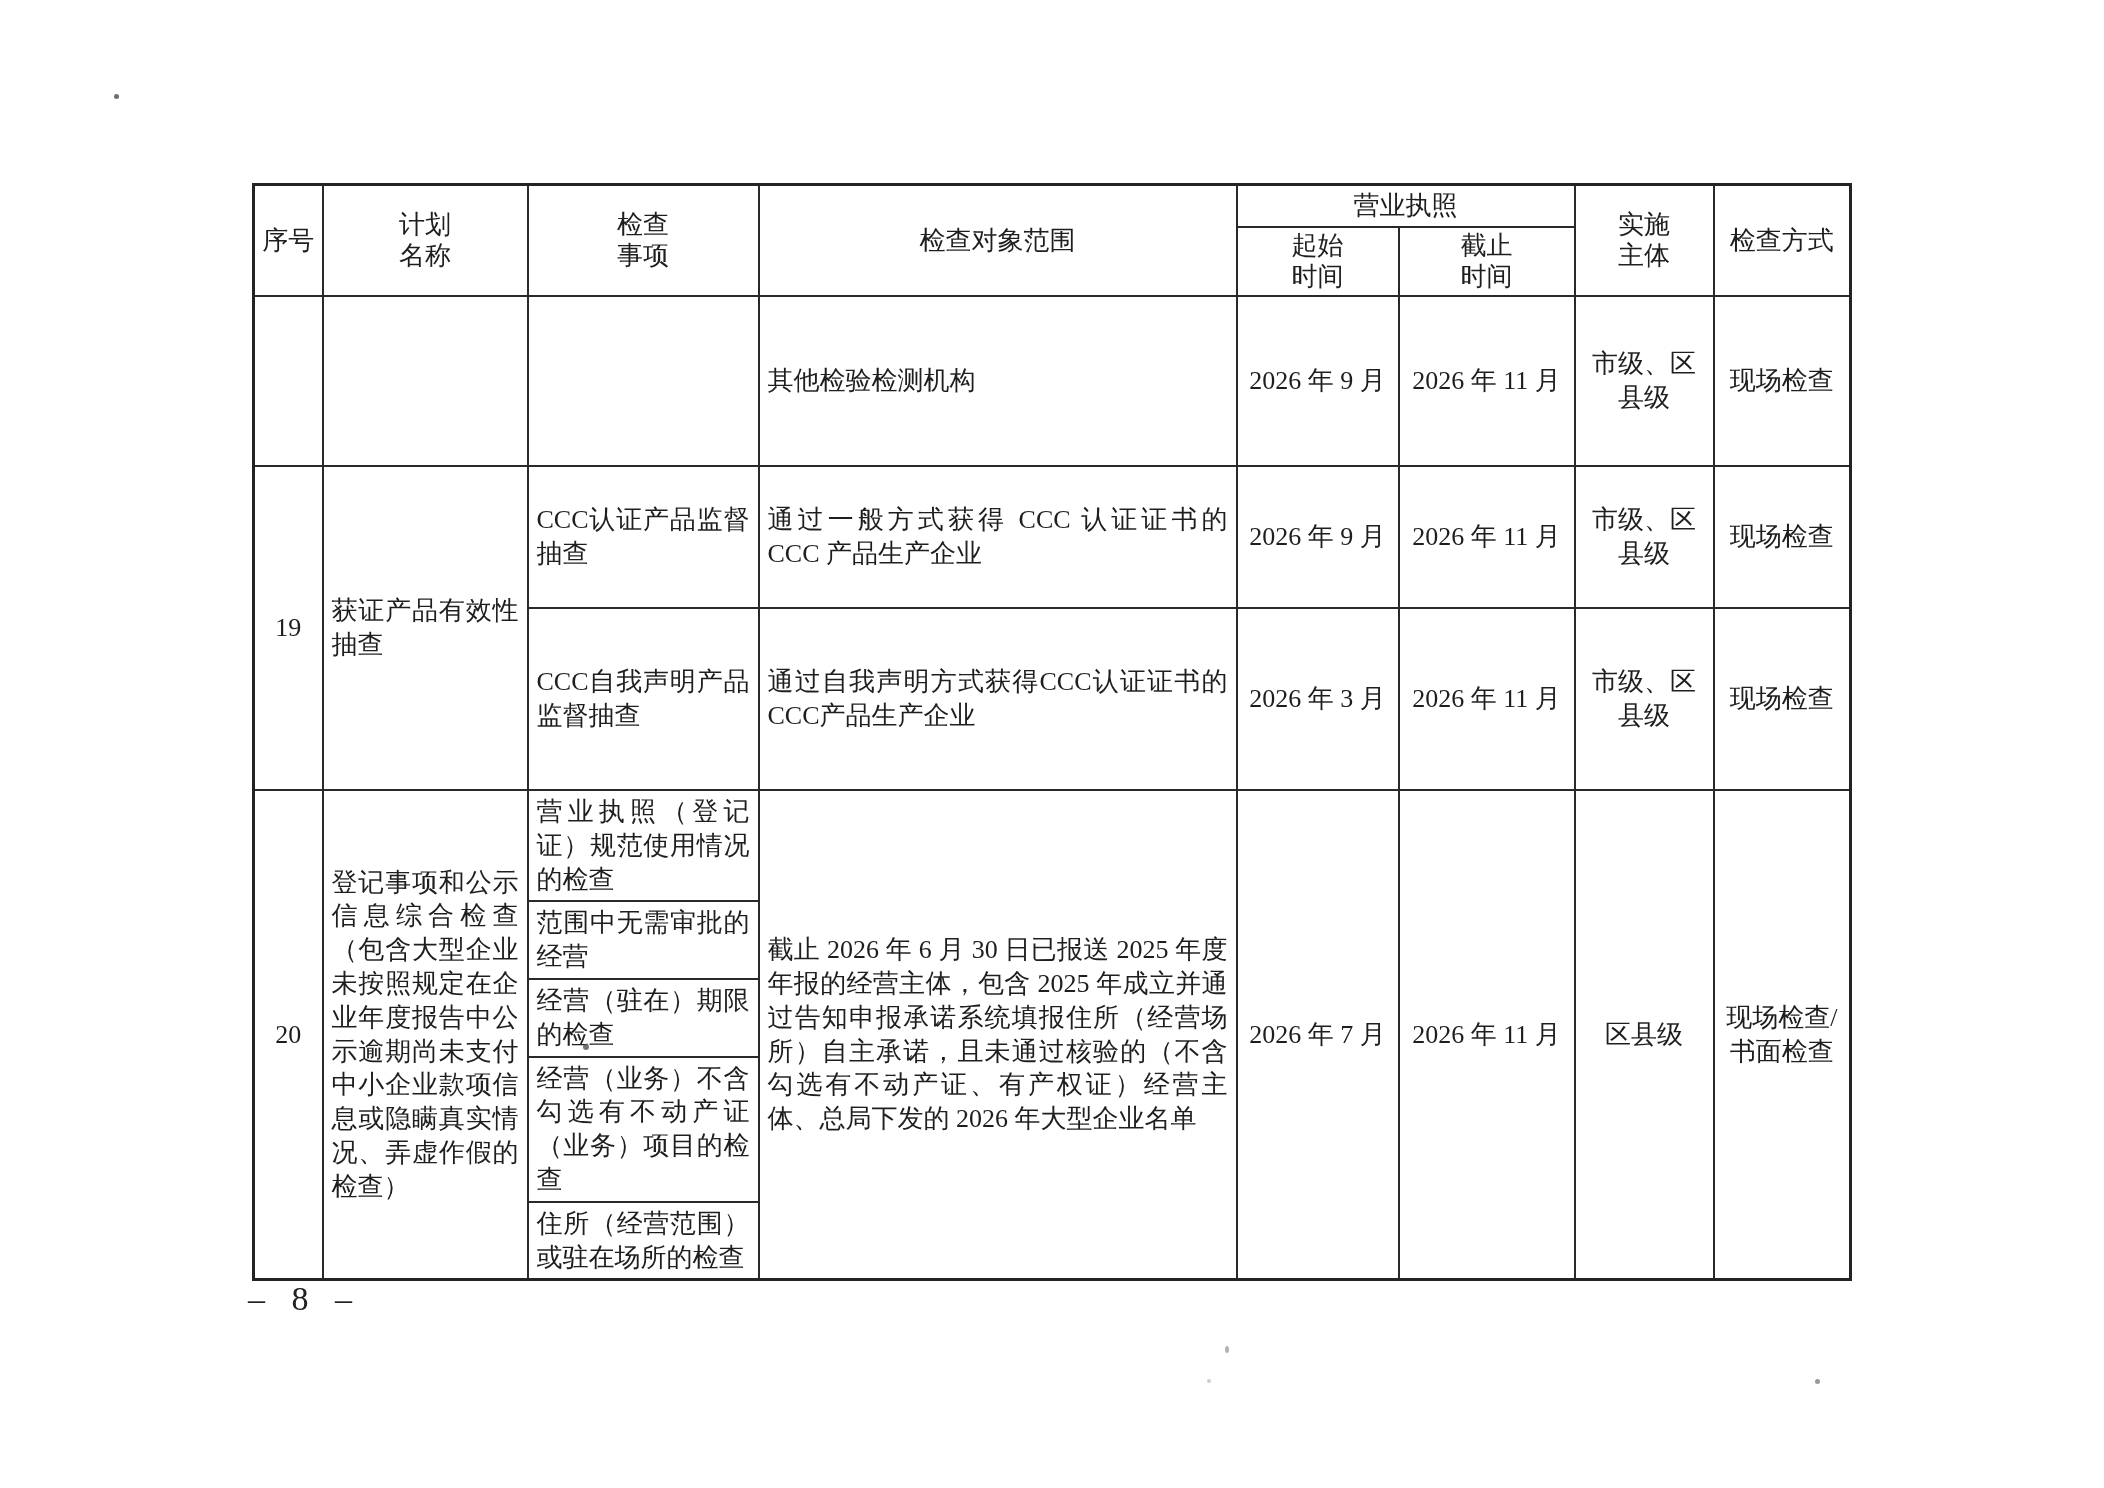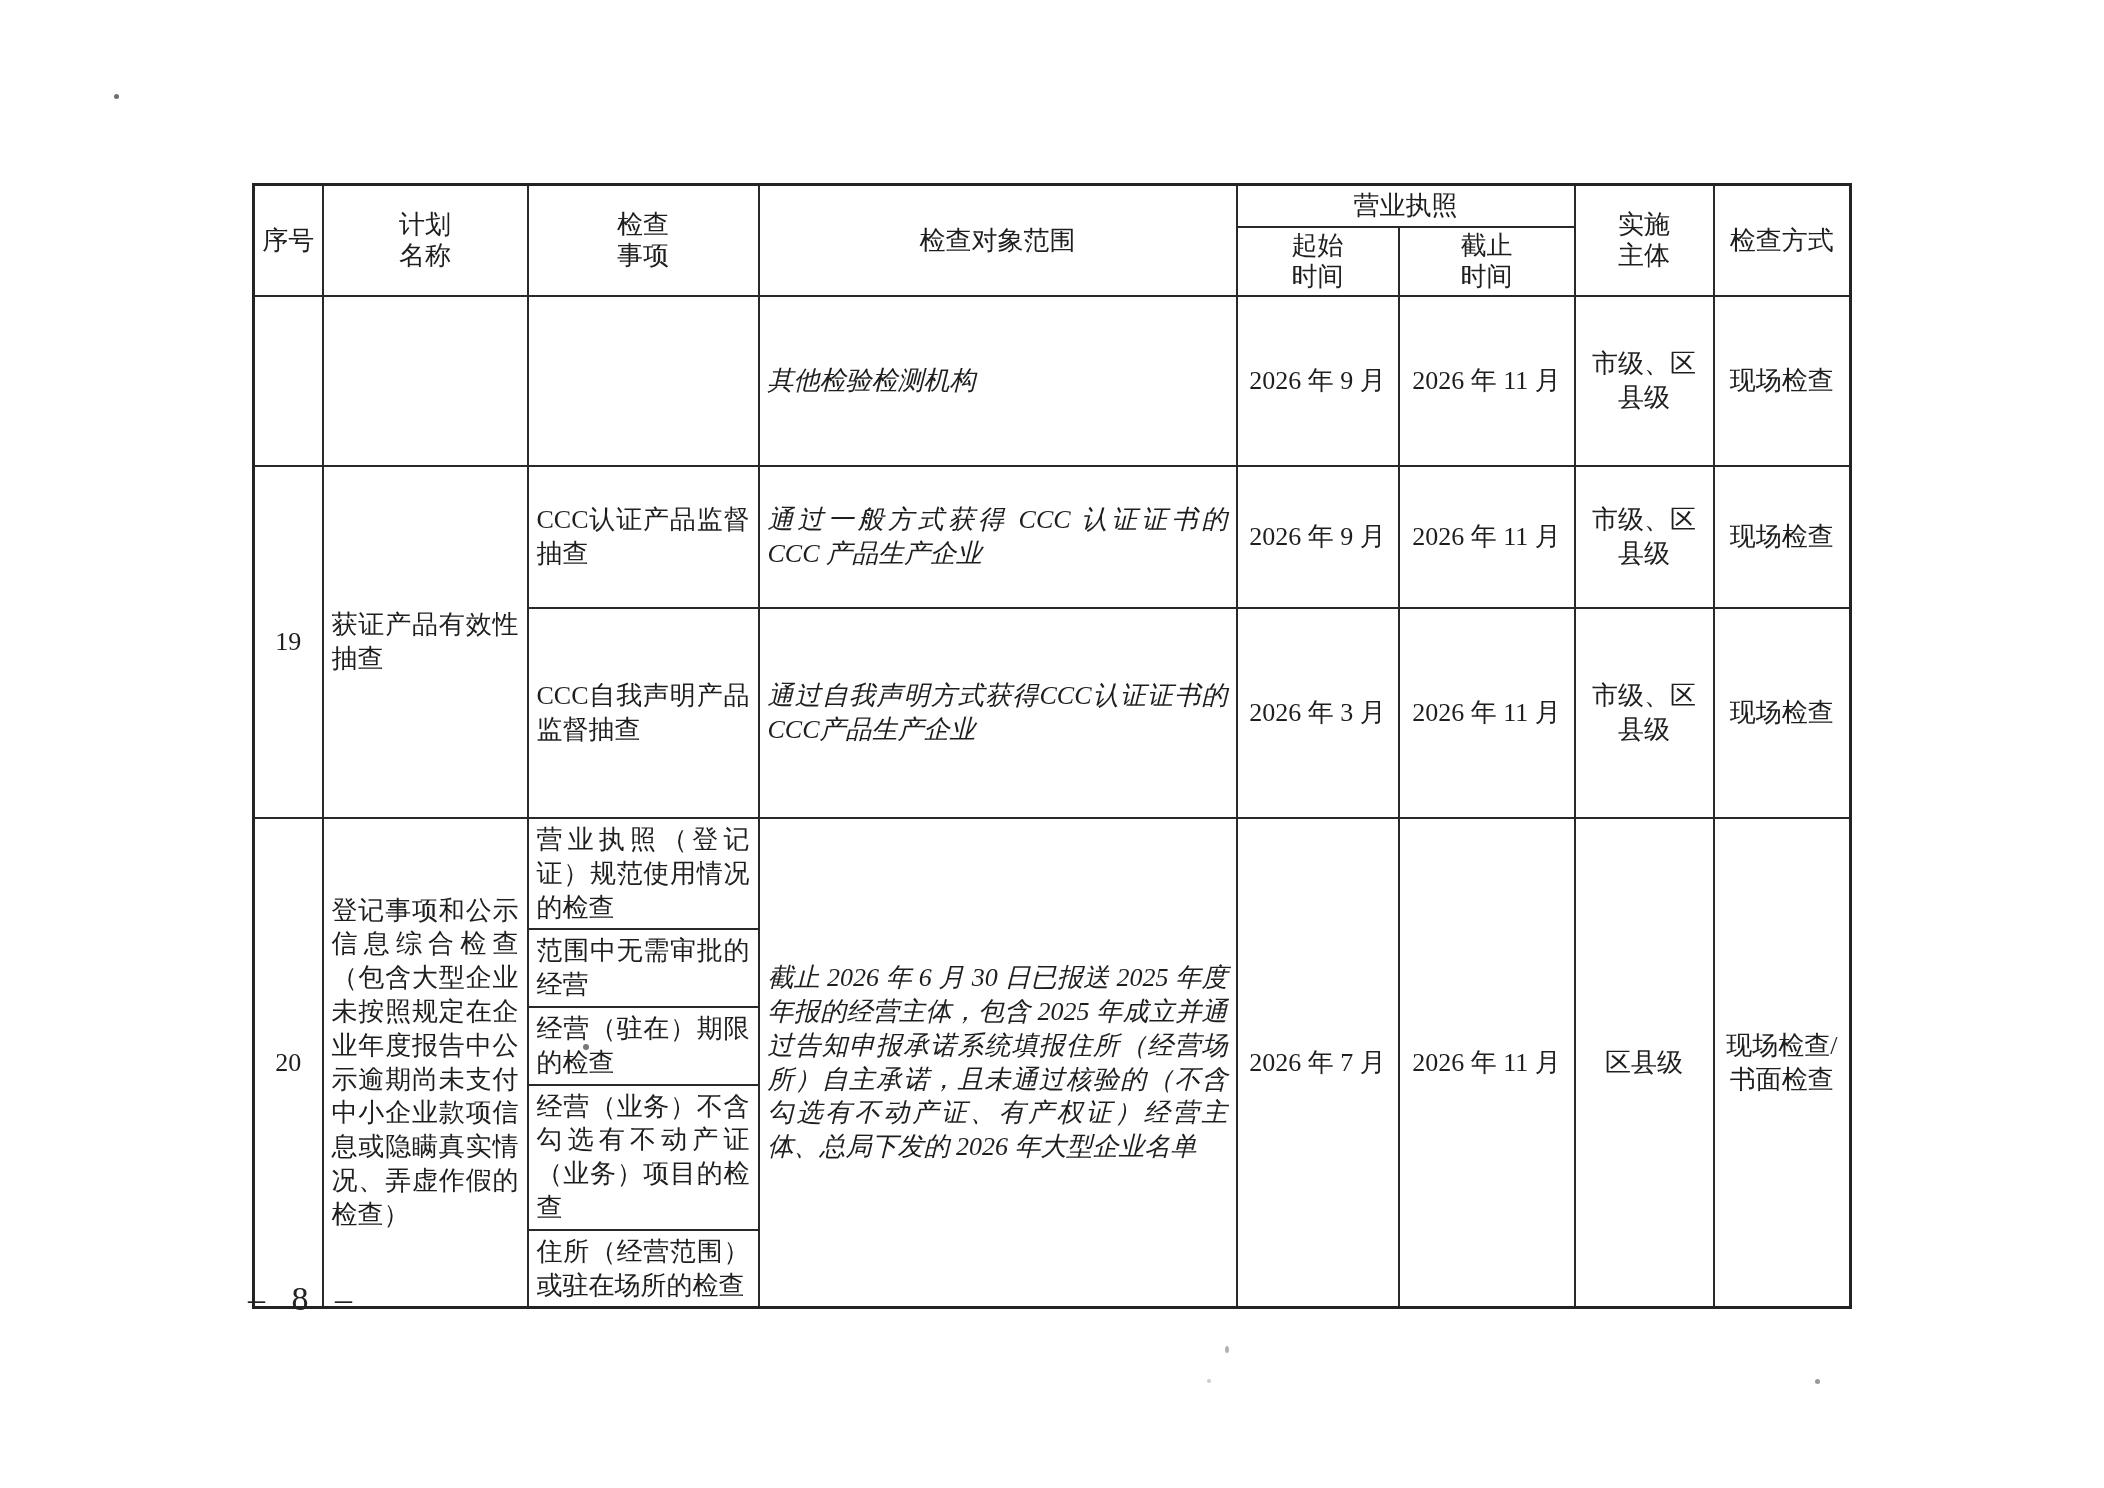--- a/index.html
+++ b/index.html
@@ -49,21 +49,20 @@
   }
   .itemcell {
     text-align: justify;
     text-justify: inter-ideograph;
     padding: 4px 6px;
   }
   .scopecell {
     text-align: justify;
     text-justify: inter-ideograph;
     padding: 4px 9px;
-    font-style: italic;
   }
   .pageno {
     position: absolute;
     left: 248px;
     top: 1280px;
     font-size: 34px;
     letter-spacing: 9px;
     color: #222224;
     font-family: "Liberation Serif", "DejaVu Serif", serif;
   }
@@ -130,21 +129,21 @@
       <td rowspan="2" class="center">19</td>
       <td rowspan="2" class="just">获证产品有效性抽查</td>
       <td class="itemcell">CCC认证产品监督抽查</td>
       <td class="scopecell">通过一般方式获得 CCC 认证证书的 CCC 产品生产企业</td>
       <td class="center">2026 年 9 月</td>
       <td class="center">2026 年 11 月</td>
       <td class="center">市级、区县级</td>
       <td class="center">现场检查</td>
     </tr>
 
-    <tr style="height:210px">
+    <tr style="height:182px">
       <td class="itemcell">CCC自我声明产品监督抽查</td>
       <td class="scopecell">通过自我声明方式获得CCC认证证书的CCC产品生产企业</td>
       <td class="center">2026 年 3 月</td>
       <td class="center">2026 年 11 月</td>
       <td class="center">市级、区县级</td>
       <td class="center">现场检查</td>
     </tr>
 
     <tr style="height:110px">
       <td rowspan="5" class="center">20</td>

